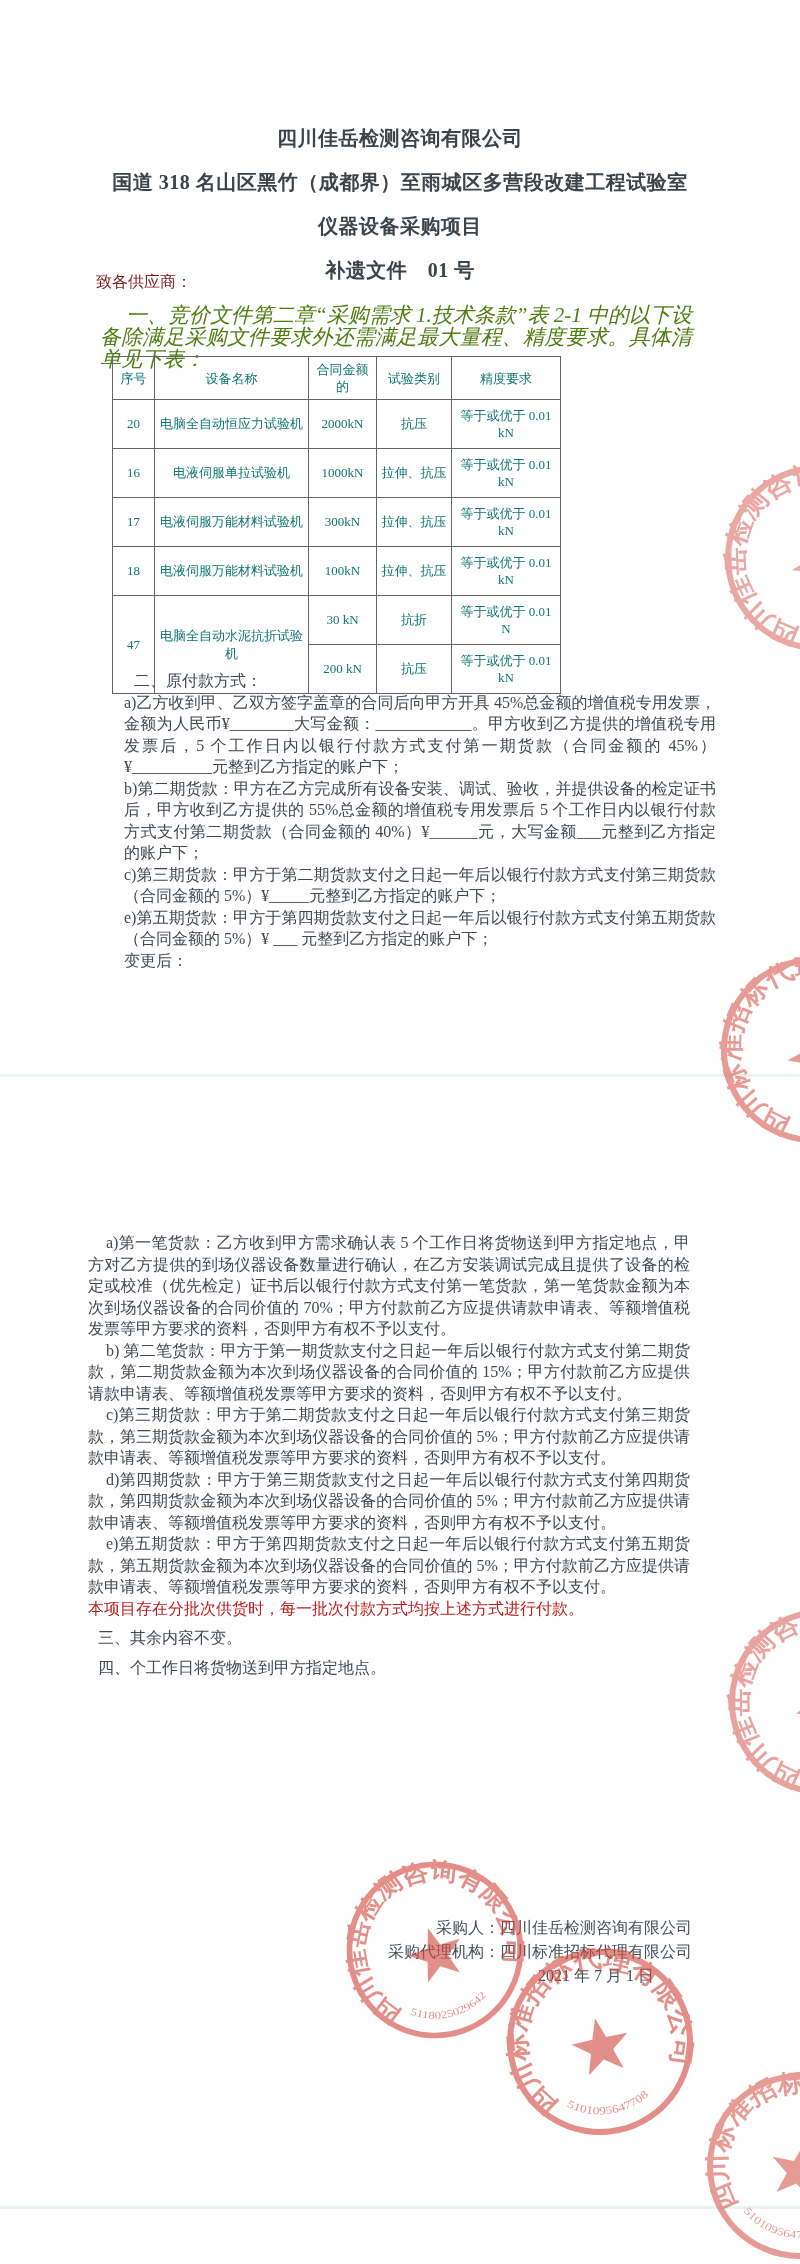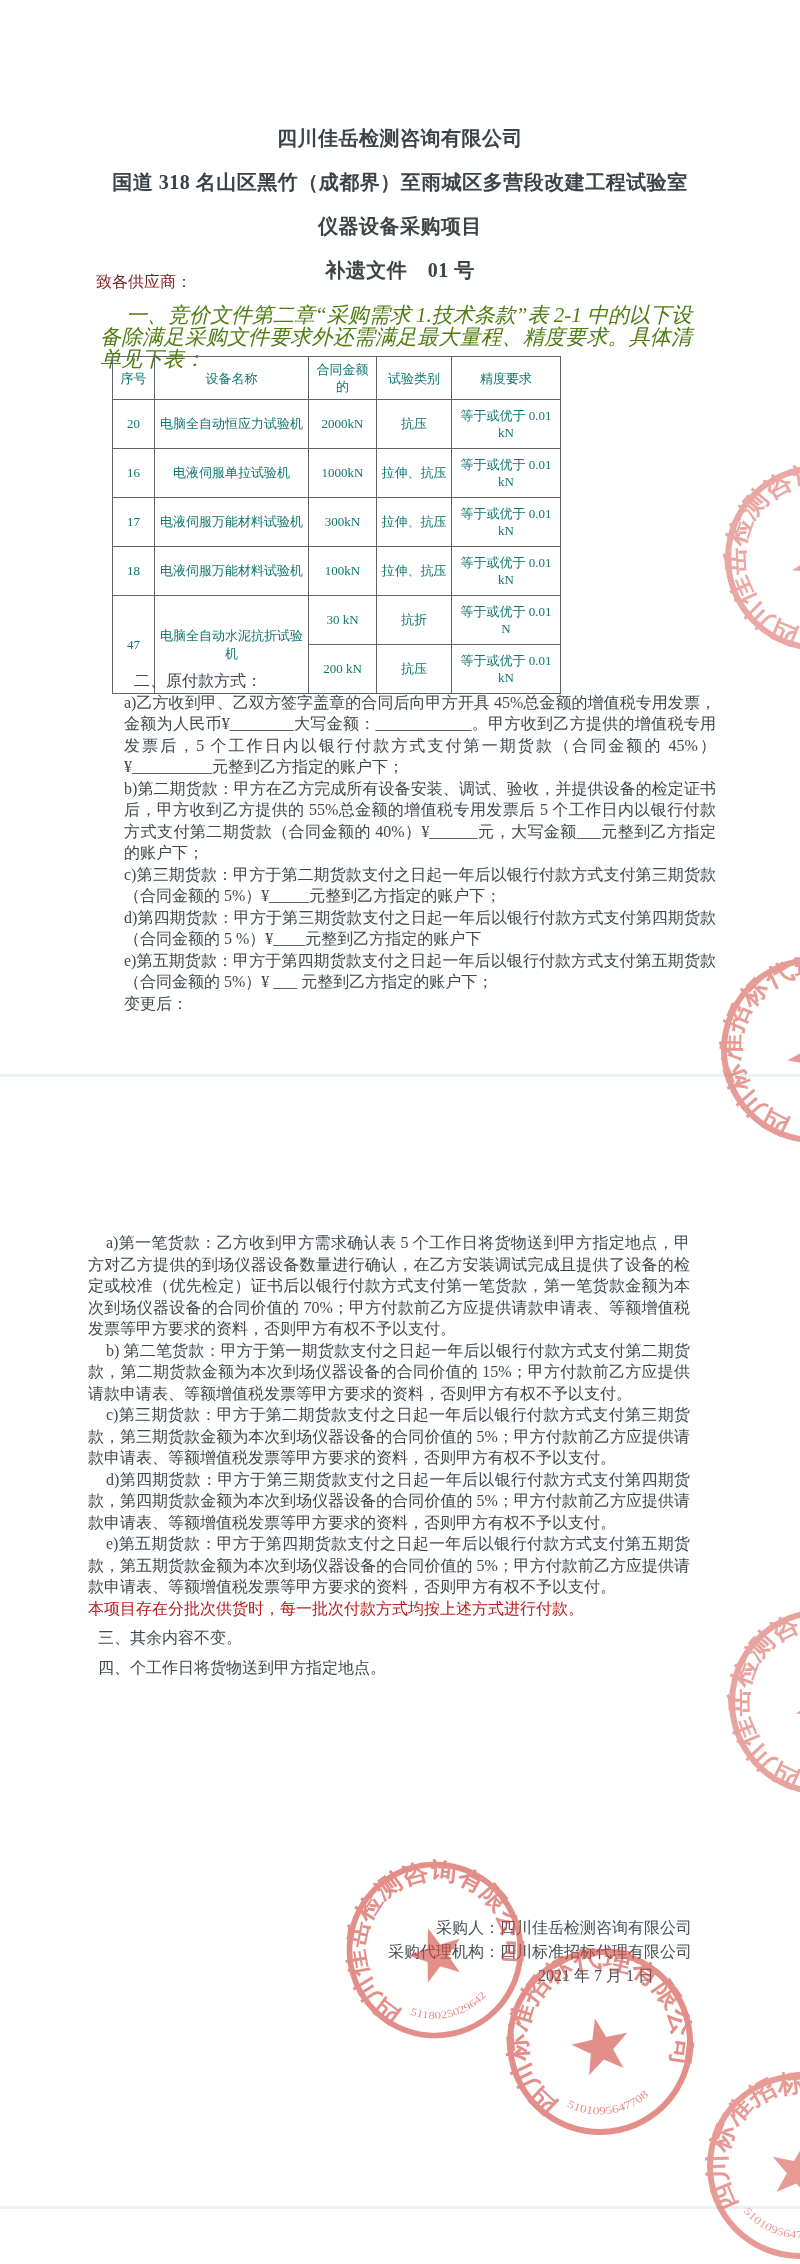--- a/index.html
+++ b/index.html
@@ -123,21 +123,20 @@
       </tr>
     </tbody>
 </table>
 
 <div class="terms1">
   <p class="sec-head">二、原付款方式：</p>
   <div>
       <p class="para">a)乙方收到甲、乙双方签字盖章的合同后向甲方开具 45%总金额的增值税专用发票，金额为人民币¥________大写金额：____________。甲方收到乙方提供的增值税专用发票后，5 个工作日内以银行付款方式支付第一期货款（合同金额的 45%）¥__________元整到乙方指定的账户下；</p>
       <p class="para">b)第二期货款：甲方在乙方完成所有设备安装、调试、验收，并提供设备的检定证书后，甲方收到乙方提供的 55%总金额的增值税专用发票后 5 个工作日内以银行付款方式支付第二期货款（合同金额的 40%）¥______元，大写金额___元整到乙方指定的账户下；</p>
       <p class="para">c)第三期货款：甲方于第二期货款支付之日起一年后以银行付款方式支付第三期货款（合同金额的 5%）¥_____元整到乙方指定的账户下；</p>
-      <p class="para">d)第四期货款：甲方于第三期货款支付之日起一年后以银行付款方式支付第四期货款（合同金额的 5  %）¥____元整到乙方指定的账户下</p>
       <p class="para">e)第五期货款：甲方于第四期货款支付之日起一年后以银行付款方式支付第五期货款（合同金额的 5%）¥  ___  元整到乙方指定的账户下；</p>
     </div>
   <p class="after-label">变更后：</p>
 </div>
 
 <div id="divider1" class="page-divider"></div>
 
 <div class="terms2">
   <div>
       <p class="para">a)第一笔货款：乙方收到甲方需求确认表 5 个工作日将货物送到甲方指定地点，甲方对乙方提供的到场仪器设备数量进行确认，在乙方安装调试完成且提供了设备的检定或校准（优先检定）证书后以银行付款方式支付第一笔货款，第一笔货款金额为本次到场仪器设备的合同价值的 70%；甲方付款前乙方应提供请款申请表、等额增值税发票等甲方要求的资料，否则甲方有权不予以支付。</p>

